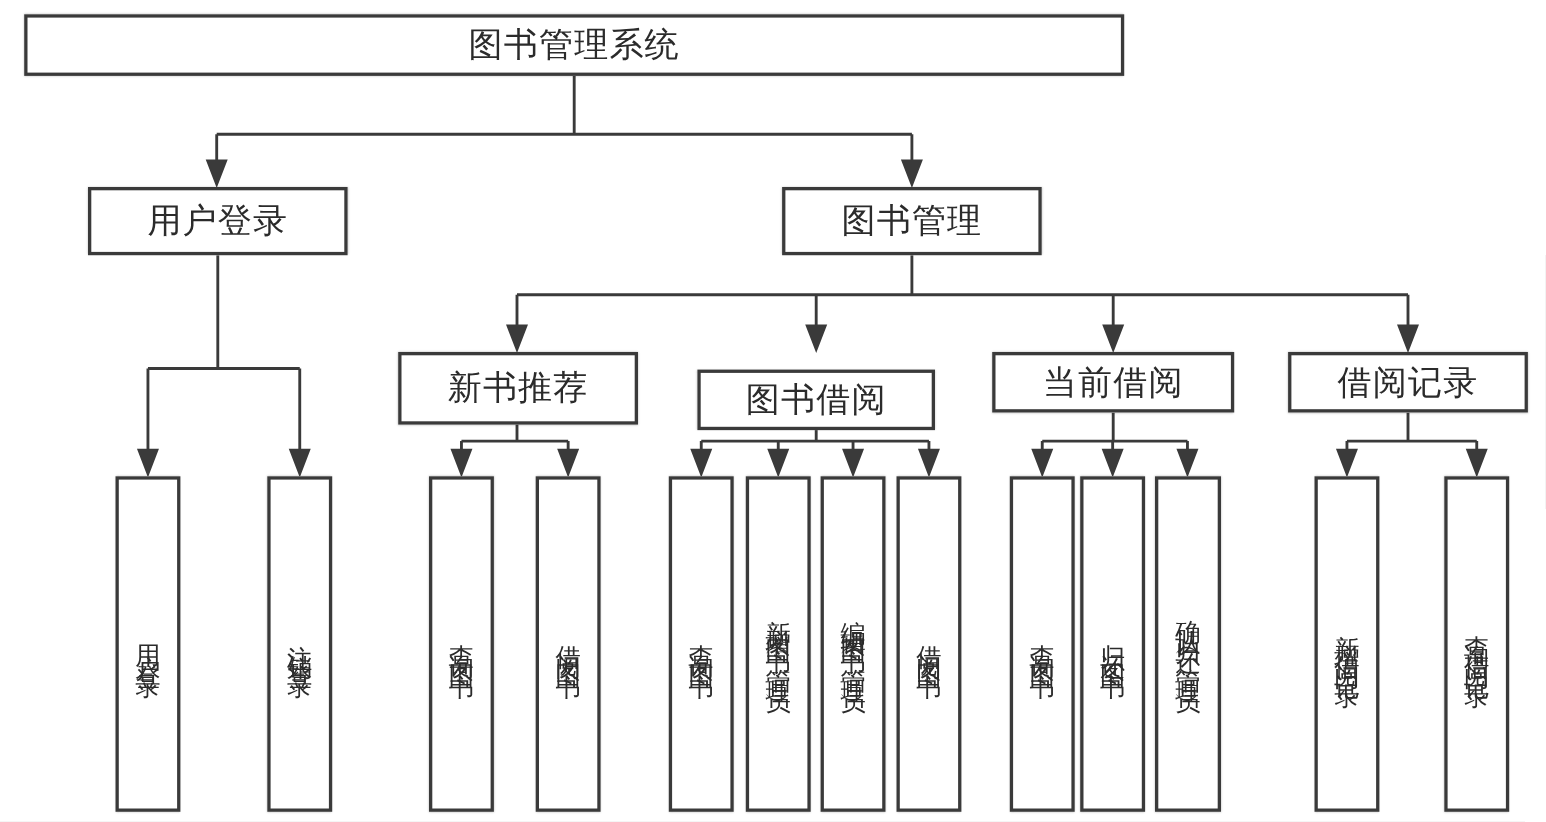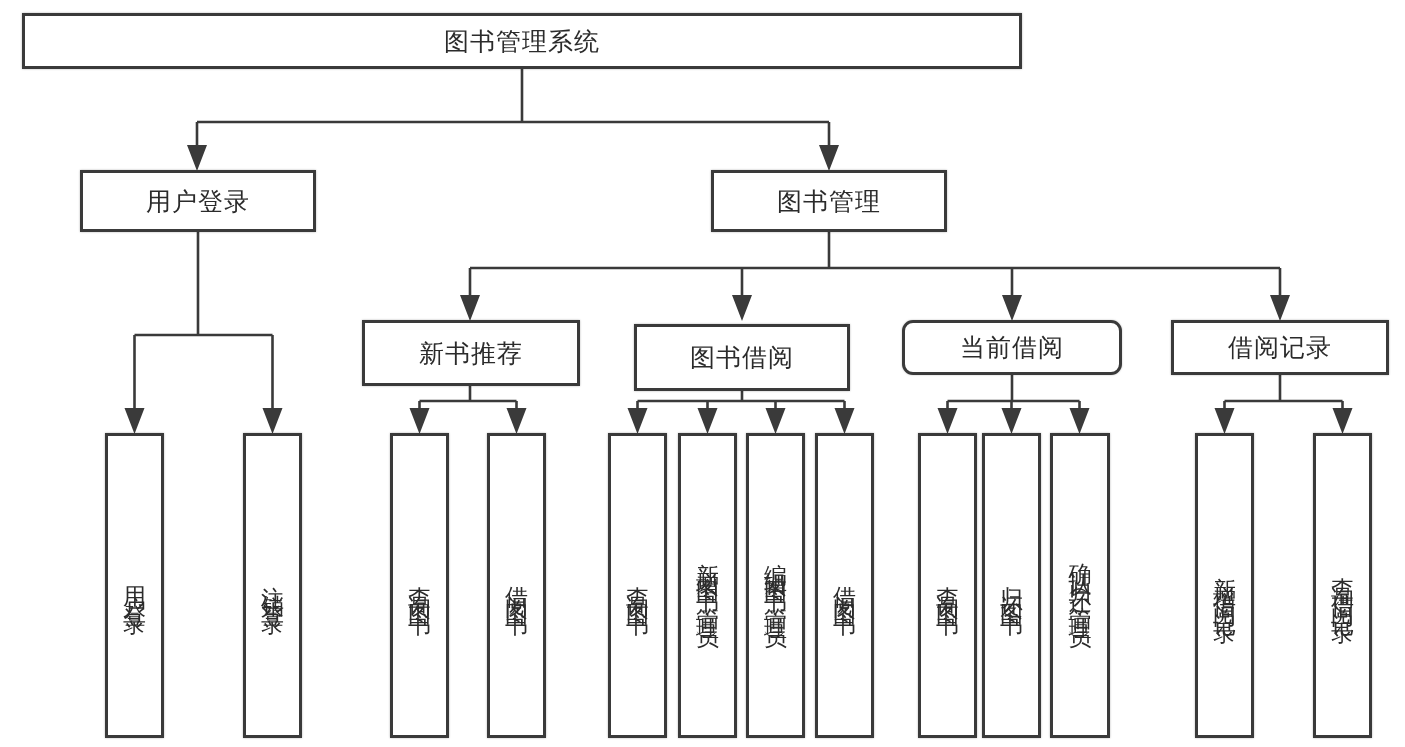--- a/index.html
+++ b/index.html
@@ -11,21 +11,21 @@
     overflow:hidden; font-family:"Liberation Sans","DejaVu Sans",sans-serif;
     color:var(--text);
   }
   .connectors{position:absolute;left:0;top:0;z-index:0;}
   .connectors .lines{fill:none;stroke:var(--line);stroke-width:2.6;}
   .connectors .arrowheads{fill:var(--line);stroke:none;}
   .box{
     position:absolute; box-sizing:border-box; background:#fff;
     border:3px solid var(--box-border); z-index:1;
     display:flex; align-items:center; justify-content:center;
-    font-size:25px; font-weight:500; letter-spacing:1px;
+    font-size:31px; font-weight:500; letter-spacing:1px;
     box-shadow:0 0 2px rgba(0,0,0,.28);
   }
   .leaf{
     writing-mode:vertical-rl; text-orientation:mixed;
     font-size:23px; letter-spacing:9px; line-height:1;
     padding:4px 0;
   }
   .watermark{
     position:absolute; right:5px; bottom:3px; z-index:2;
     font-size:21px; letter-spacing:1px; color:#a9adb4;
@@ -56,22 +56,22 @@
       M937.5 408h20L947.5 434z M1001.5 408h20L1011.5 434z M1069.5 408h20L1079.5 434z
       M1214.5 408h20L1224.5 434z M1332.5 408h20L1342.5 434z"></path>
   </svg>
 
   <div class="box" style="left:22px;top:13px;width:1000px;height:56px;">图书管理系统</div>
 
   <div class="box" style="left:80px;top:170px;width:236px;height:62px;">用户登录</div>
   <div class="box" style="left:711px;top:170px;width:236px;height:62px;">图书管理</div>
 
   <div class="box" style="left:362px;top:320px;width:218px;height:66px;">新书推荐</div>
-  <div class="box" style="left:634px;top:324px;width:216px;height:67px;">图书借阅</div>
-  <div class="box" style="left:902px;top:320px;width:220px;height:55px;border-radius:11px;">当前借阅</div>
+  <div class="box" style="left:634px;top:336px;width:216px;height:55px;">图书借阅</div>
+  <div class="box" style="left:902px;top:320px;width:220px;height:55px;">当前借阅</div>
   <div class="box" style="left:1171px;top:320px;width:218px;height:55px;">借阅记录</div>
 
   <div class="box leaf" style="left:105px;top:433px;width:59px;height:305px;">用户登录</div>
   <div class="box leaf" style="left:243px;top:433px;width:59px;height:305px;">注销登录</div>
 
   <div class="box leaf" style="left:390px;top:433px;width:59px;height:305px;">查询图书</div>
   <div class="box leaf" style="left:487px;top:433px;width:59px;height:305px;">借阅图书</div>
 
   <div class="box leaf" style="left:608px;top:433px;width:59px;height:305px;">查询图书</div>
   <div class="box leaf" style="left:678px;top:433px;width:59px;height:305px;">新增图书（管理员）</div>

